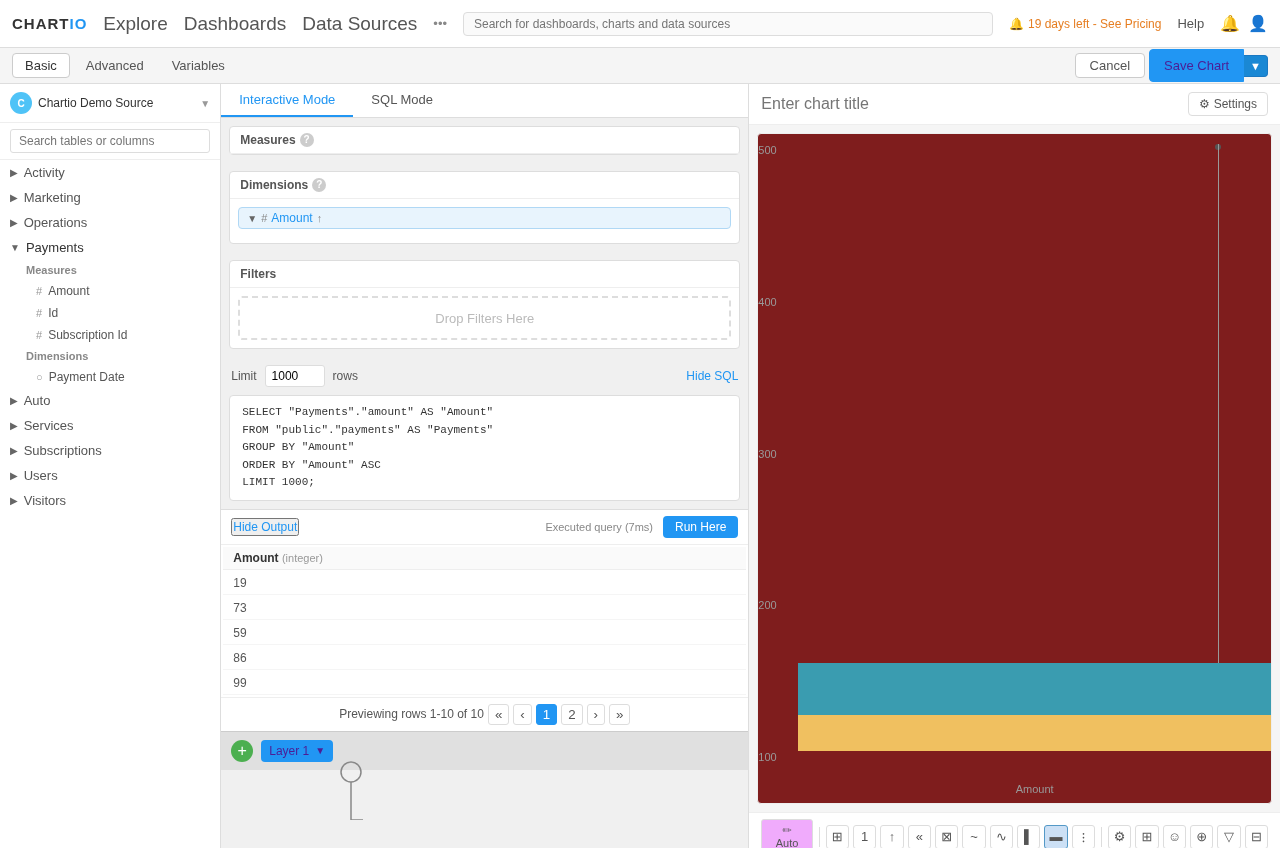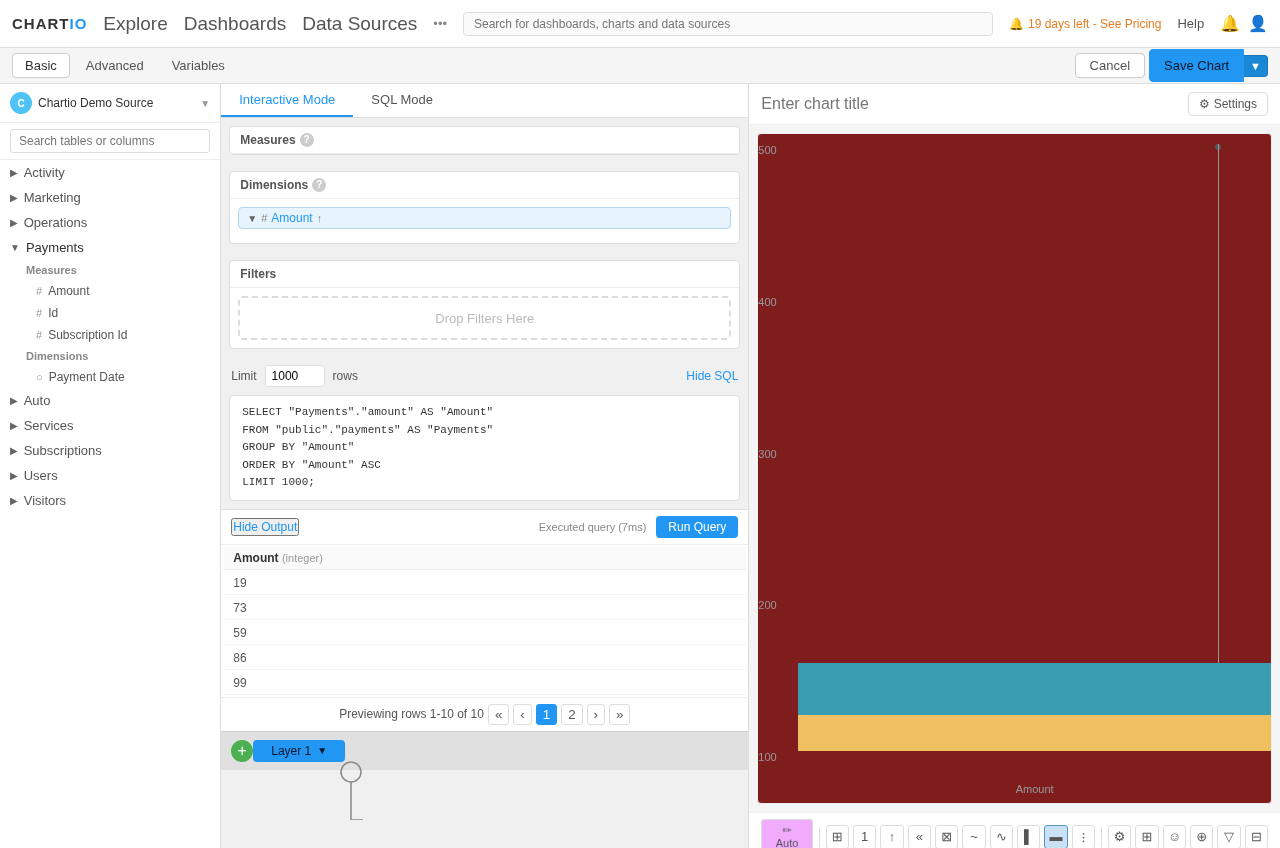--- a/index.html
+++ b/index.html
@@ -15,21 +15,21 @@
     .alert-msg { font-size: 12px; color: #e67e22; display: flex; align-items: center; gap: 4px; }
     .help-link { font-size: 13px; color: #555; }
     .nav-icons { display: flex; gap: 8px; align-items: center; }
 
     
     .sub-nav { display: flex; align-items: center; background: #f5f5f5; border-bottom: 1px solid #ddd; height: 36px; padding: 0 12px; gap: 4px; }
     .sub-nav-btn { padding: 4px 12px; border-radius: 4px; font-size: 13px; cursor: pointer; border: none; background: transparent; color: #555; }
     .sub-nav-btn.active { background: #fff; border: 1px solid #ccc; color: #333; font-weight: 500; }
     .spacer { flex: 1; }
     .cancel-btn { padding: 4px 14px; border: 1px solid #ccc; border-radius: 4px; background: #fff; font-size: 13px; cursor: pointer; color: #555; }
-    .save-btn { padding: 8px 14px; border: 1px solid #2196F3; border-radius: 4px; background: #2196F3; font-size: 13px; cursor: pointer; color: #0f172a; }
+    .save-btn { padding: 8px 14px; border: 1px solid #2196F3; border-radius: 4px; background: #2196F3; font-size: 13px; cursor: pointer; color: #4c1d95; }
     .save-btn-group { display: flex; align-items: center; gap: 0; }
     .save-btn-caret { padding: 4px 6px; border: 1px solid #1a78c2; border-left: none; border-radius: 0 4px 4px 0; background: #1a88d4; color: #fff; font-size: 11px; cursor: pointer; }
     .save-btn-main { border-radius: 4px 0 0 4px; }
 
     
     .main-layout { display: flex; height: calc(848px - 72px); }
 
     
     .sidebar { width: 268px; background: #fff; border-right: 1px solid #ddd; display: flex; flex-direction: column; overflow: hidden; }
     .source-select { display: flex; align-items: center; padding: 8px 10px; border-bottom: 1px solid #eee; gap: 6px; }
@@ -81,21 +81,21 @@
     .output-table th { text-align: left; padding: 4px 10px; font-size: 12px; color: #333; font-weight: 600; border-bottom: 1px solid #eee; background: #fafafa; }
     .output-table td { padding: 4px 10px; font-size: 12px; color: #555; border-bottom: 1px solid #f5f5f5; }
     .col-type { color: #999; font-weight: normal; font-size: 11px; }
     .pagination-bar { display: flex; align-items: center; justify-content: center; padding: 6px; gap: 4px; border-top: 1px solid #eee; font-size: 12px; color: #555; }
     .page-btn { padding: 2px 6px; border: 1px solid #ddd; border-radius: 3px; cursor: pointer; background: #fff; color: #555; }
     .page-btn.active { background: #2196F3; color: #fff; border-color: #2196F3; }
 
     
     .layer-bar { display: flex; align-items: flex-start; padding: 8px 10px; background: #e0e0e0; border-top: 1px solid #ccc; position: relative; }
     .add-layer-btn { width: 22px; height: 22px; border-radius: 50%; background: #4caf50; color: #fff; border: none; cursor: pointer; font-size: 16px; display: flex; align-items: center; justify-content: center; }
-    .layer-tab { display: flex; align-items: center; background: #2196F3; color: #0f172a; border-radius: 4px; padding: 4px 18px; font-size: 12px; gap: 6px; cursor: pointer; }
+    .layer-tab { display: flex; align-items: center; background: #2196F3; color: #4c1d95; border-radius: 4px; padding: 4px 8px; font-size: 12px; margin-left: 8px; gap: 6px; cursor: pointer; }
     .layer-tab .caret { font-size: 10px; }
     .layer-connector { position: absolute; left: 128px; top: 28px; }
 
     
     .chart-panel { flex: 1; background: #f5f5f5; display: flex; flex-direction: column; }
     .chart-title-bar { display: flex; align-items: center; padding: 8px 12px; background: #fff; border-bottom: 1px solid #eee; }
     .chart-title-input { flex: 1; border: none; outline: none; font-size: 16px; color: #bbb; background: transparent; }
     .settings-btn { display: flex; align-items: center; gap: 4px; padding: 4px 10px; border: 1px solid #ddd; border-radius: 4px; cursor: pointer; background: #fff; font-size: 12px; color: #555; }
     .chart-area { flex: 1; background: #7f1d1d; margin: 8px; border-radius: 4px; border: 1px solid #eee; padding: 12px; position: relative; }
     .y-label { font-size: 11px; color: #999; }
@@ -266,21 +266,21 @@
 FROM "public"."payments" AS "Payments"
 GROUP BY "Amount"
 ORDER BY "Amount" ASC
 LIMIT 1000;</div>
     </div>
 
     <div class="output-panel">
       <div class="output-header">
         <button class="hide-output-btn">Hide Output</button>
         <span class="output-status">Executed query (7ms)</span>
-        <button class="run-query-btn">Run Query</button>
+        <button class="run-query-btn">Run Here</button>
       </div>
       <table class="output-table">
         <thead>
           <tr>
             <th>
               <span>Amount</span>
               <span class="col-type">(integer)</span>
             </th>
           </tr>
         </thead>

